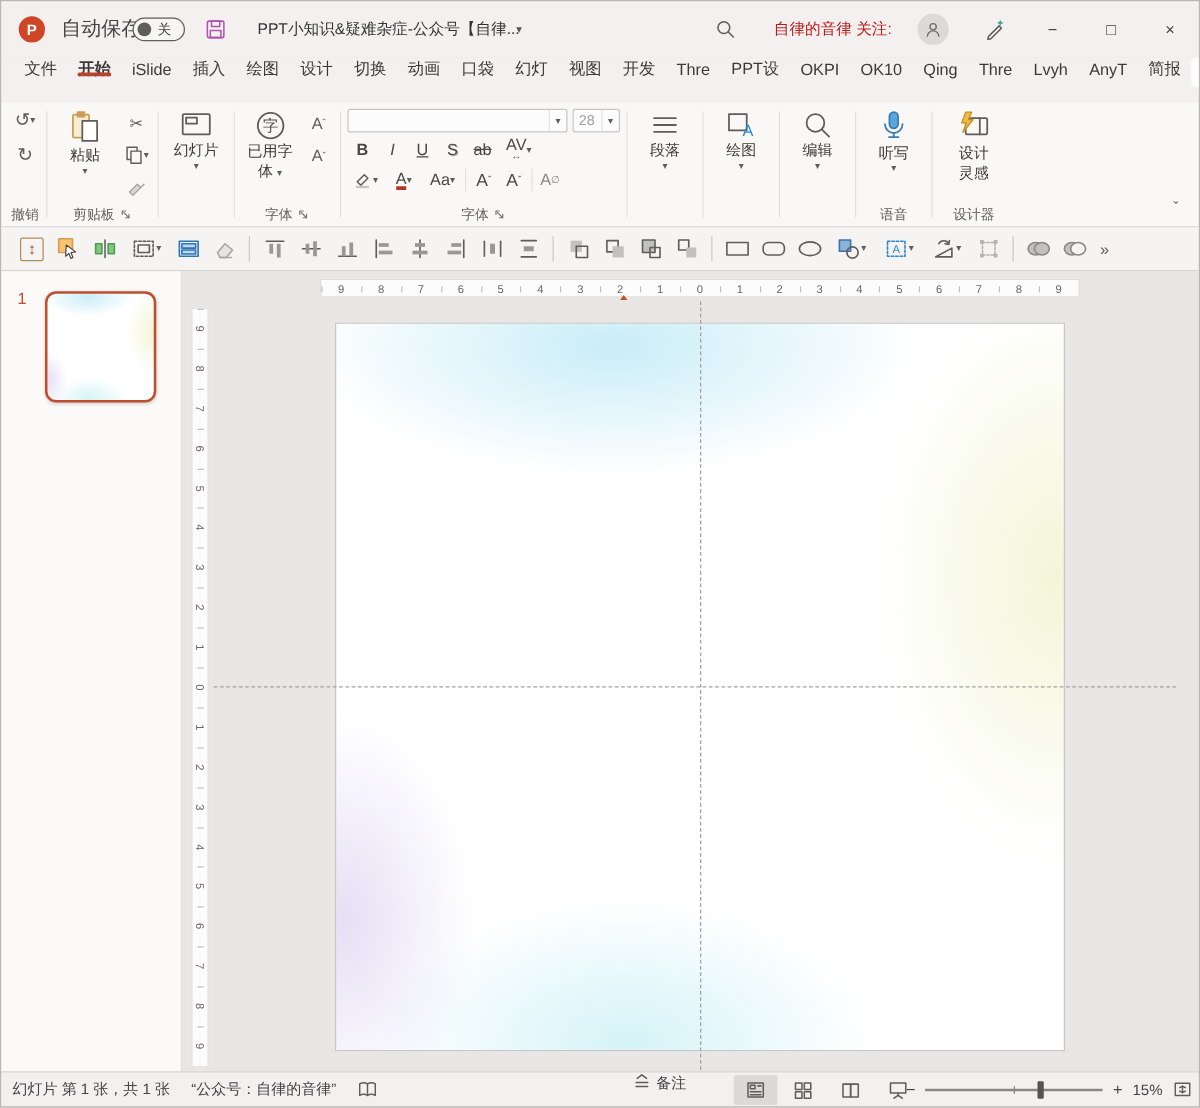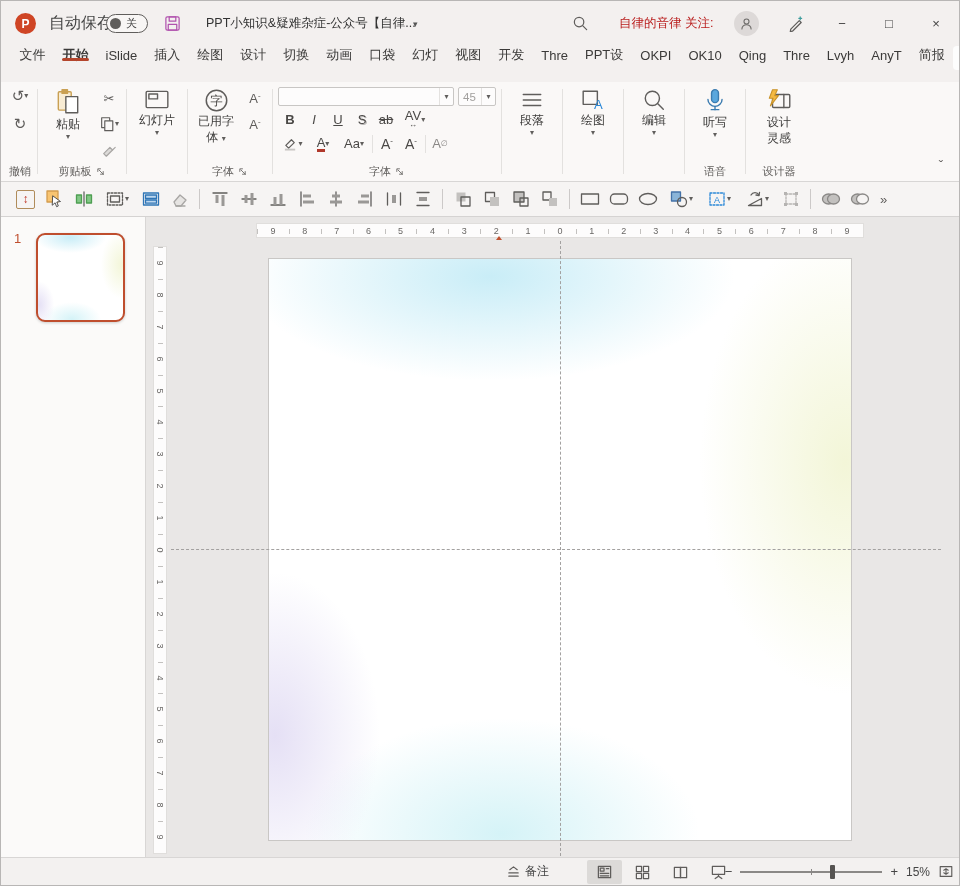--- a/index.html
+++ b/index.html
@@ -75,21 +75,21 @@
   .vcell::before{content:"";position:absolute;top:0;left:4px;height:1px;width:5px;background:#c3c1bf}
   .vcell span{transform:rotate(90deg);display:block}
   .slide{position:absolute;left:122px;top:41px;width:584px;height:583px;border:1px solid #c9c7c5}
   .guide-v{position:absolute;left:414px;top:24px;height:615px;width:0;border-left:1px dashed #a3a1a0}
   .guide-h{position:absolute;left:25px;top:332px;width:770px;height:0;border-top:1px dashed #a3a1a0}
   .ruler-marker{position:absolute;left:240px;bottom:-2px;width:0;height:0;border-left:3px solid transparent;border-right:3px solid transparent;border-bottom:4px solid #c0502f}
 
   
   .statusbar{position:absolute;left:0;bottom:0;right:0;height:28px;background:#f3f1f0;border-top:1px solid #d8d6d5;font-size:12px;color:#444}
   .sb-left{position:absolute;left:9px;top:0;bottom:0;display:flex;align-items:center;gap:17px}
-  .sb-notes{position:absolute;left:505px;top:0;bottom:0;display:flex;align-items:center;gap:4px}
+  .sb-notes{position:absolute;left:505px;top:0;bottom:0;display:flex;gap:4px}
   .sb-views{position:absolute;left:586px;top:0;bottom:0;display:flex;align-items:center;gap:3px}
   .viewbtn{width:35px;height:24px;display:flex;align-items:center;justify-content:center;border-radius:2px}
   .viewbtn.active{background:#dcdad8}
   .sb-zoom{position:absolute;right:5px;top:0;bottom:0;display:flex;align-items:center;gap:8px}
   .zoom-track{position:relative;width:142px;height:2px;background:#8a8886}
   .zoom-tick{position:absolute;left:50%;top:-2px;width:1px;height:6px;background:#8a8886}
   .zoom-thumb{position:absolute;left:63%;top:-6px;width:5px;height:14px;background:#555351;border-radius:1px}
   .zoom-sign{font-size:13px;color:#444}
   svg.ic{stroke:#5f5d5b;fill:none;stroke-width:1.3;stroke-linecap:round;stroke-linejoin:round;display:block}
 </style>
@@ -325,21 +325,21 @@
       <div class="gbody" style="width:100%">
         <div class="fontgrid" style="width:100%">
           <div style="display:flex;gap:4px">
             <div class="combo" style="flex:1">
               <span class="cval"></span>
               <span class="cbtn">
                   <span class="caret">▾</span>
                 </span>
             </div>
             <div class="combo" style="width:38px">
-              <span class="cval">45</span>
+              <span class="cval">28</span>
               <span class="cbtn">
                   <span class="caret">▾</span>
                 </span>
             </div>
           </div>
           <div style="display:flex;align-items:center">
             <button class="fmt" style="background:none;border:none;font-weight:bold">B</button>
             <button class="fmt" style="background:none;border:none;font-style:italic">I</button>
             <button class="fmt" style="background:none;border:none;text-decoration:underline">U</button>
             <button class="fmt" style="background:none;border:none;text-shadow:1px 1px 0 #b5b3b1">S</button>
@@ -795,20 +795,30 @@
         <div class="vcell">
           <span>9</span>
         </div>
       </div>
     <div class="slide slide-bg"></div>
     <div class="guide-v"></div>
     <div class="guide-h"></div>
   </main>
 
   <footer class="statusbar">
+    <div class="sb-left">
+      <span>幻灯片 第 1 张，共 1 张</span>
+      <span>“公众号：自律的音律”</span>
+      <span>
+        <svg class="ic" width="16" height="15" viewBox="0 0 18 16">
+            <path d="M2 3 C4 1.8 7 1.8 9 3 C11 1.8 14 1.8 16 3 V13.5 C14 12.3 11 12.3 9 13.5 C7 12.3 4 12.3 2 13.5 Z"></path>
+            <line x1="9" y1="3" x2="9" y2="13.5"></line>
+          </svg>
+      </span>
+    </div>
     <div class="sb-notes">
       <svg class="ic" width="15" height="14" viewBox="0 0 16 15">
           <path d="M4 5 L8 2 L12 5"></path>
           <line x1="3" y1="8.5" x2="13" y2="8.5"></line>
           <line x1="3" y1="12" x2="13" y2="12"></line>
         </svg>
       <span>备注</span>
     </div>
     <div class="sb-views">
       <button class="viewbtn active" style="border:none">

